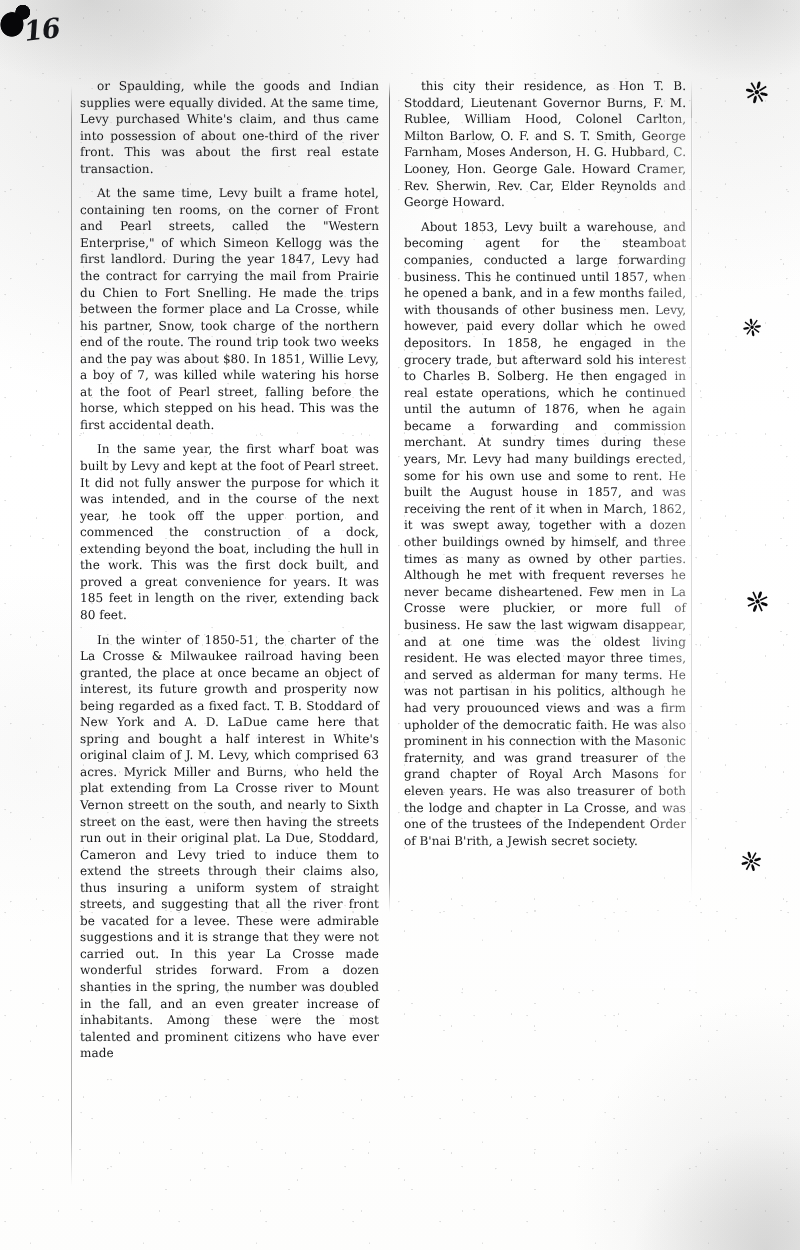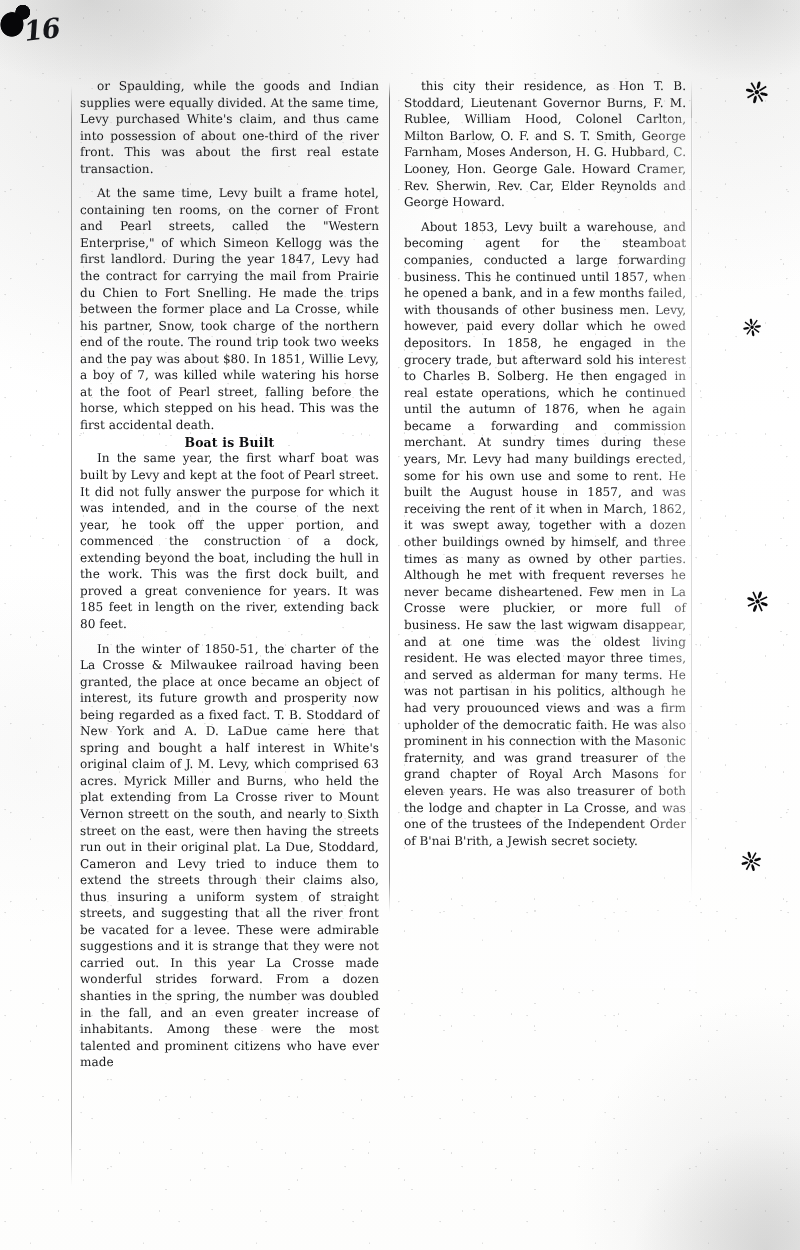--- a/index.html
+++ b/index.html
@@ -234,21 +234,20 @@
   <div class="clipping">
     <div class="clipping-edge"></div>
     <div class="clipping-edge-right"></div>
     <div class="col-rule"></div>
 
     <div class="columns">
 
       <div class="col col-left">
         <p class="para">or Spaulding, while the goods and Indian supplies were equally divided. At the same time, Levy purchased White's claim, and thus came into possession of about one-third of the river front. This was about the first real estate transaction.</p>
         <p class="para">At the same time, Levy built a frame hotel, containing ten rooms, on the corner of Front and Pearl streets, called the "Western Enterprise," of which Simeon Kellogg was the first landlord. During the year 1847, Levy had the contract for carrying the mail from Prairie du Chien to Fort Snelling. He made the trips between the former place and La Crosse, while his partner, Snow, took charge of the northern end of the route. The round trip took two weeks and the pay was about $80. In 1851, Willie Levy, a boy of 7, was killed while watering his horse at the foot of Pearl street, falling before the horse, which stepped on his head. This was the first accidental death.</p>
-        <h2 class="subhead">Boat is Built</h2>
         <p class="para">In the same year, the first wharf boat was built by Levy and kept at the foot of Pearl street. It did not fully answer the purpose for which it was intended, and in the course of the next year, he took off the upper portion, and commenced the construction of a dock, extending beyond the boat, including the hull in the work. This was the first dock built, and proved a great convenience for years. It was 185 feet in length on the river, extending back 80 feet.</p>
         <p class="para">In the winter of 1850-51, the charter of the La Crosse &amp; Milwaukee railroad having been granted, the place at once became an object of interest, its future growth and prosperity now being regarded as a fixed fact. T. B. Stoddard of New York and A. D. LaDue came here that spring and bought a half interest in White's original claim of J. M. Levy, which comprised 63 acres. Myrick Miller and Burns, who held the plat extending from La Crosse river to Mount Vernon streett on the south, and nearly to Sixth street on the east, were then having the streets run out in their original plat. La Due, Stoddard, Cameron and Levy tried to induce them to extend the streets through their claims also, thus insuring a uniform system of straight streets, and suggesting that all the river front be vacated for a levee. These were admirable suggestions and it is strange that they were not carried out. In this year La Crosse made wonderful strides forward. From a dozen shanties in the spring, the number was doubled in the fall, and an even greater increase of inhabitants. Among these were the most talented and prominent citizens who have ever made</p>
       </div>
 
       <div class="col col-right">
         <p class="para">this city their residence, as Hon T. B. Stoddard, Lieutenant Governor Burns, F. M. Rublee, William Hood, Colonel Carlton, Milton Barlow, O. F. and S. T. Smith, George Farnham, Moses Anderson, H. G. Hubbard, C. Looney, Hon. George Gale. Howard Cramer, Rev. Sherwin, Rev. Car, Elder Reynolds and George Howard.</p>
         <p class="para">About 1853, Levy built a warehouse, and becoming agent for the steamboat companies, conducted a large forwarding business. This he continued until 1857, when he opened a bank, and in a few months failed, with thousands of other business men. Levy, however, paid every dollar which he owed depositors. In 1858, he engaged in the grocery trade, but afterward sold his interest to Charles B. Solberg. He then engaged in real estate operations, which he continued until the autumn of 1876, when he again became a forwarding and commission merchant. At sundry times during these years, Mr. Levy had many buildings erected, some for his own use and some to rent. He built the August house in 1857, and was receiving the rent of it when in March, 1862, it was swept away, together with a dozen other buildings owned by himself, and three times as many as owned by other parties. Although he met with frequent reverses he never became disheartened. Few men in La Crosse were pluckier, or more full of business. He saw the last wigwam disappear, and at one time was the oldest living resident. He was elected mayor three times, and served as alderman for many terms. He was not partisan in his politics, although he had very prouounced views and was a firm upholder of the democratic faith. He was also prominent in his connection with the Masonic fraternity, and was grand treasurer of the grand chapter of Royal Arch Masons for eleven years. He was also treasurer of both the lodge and chapter in La Crosse, and was one of the trustees of the Independent Order of B'nai B'rith, a Jewish secret society.</p>
       </div>
 
     </div>

